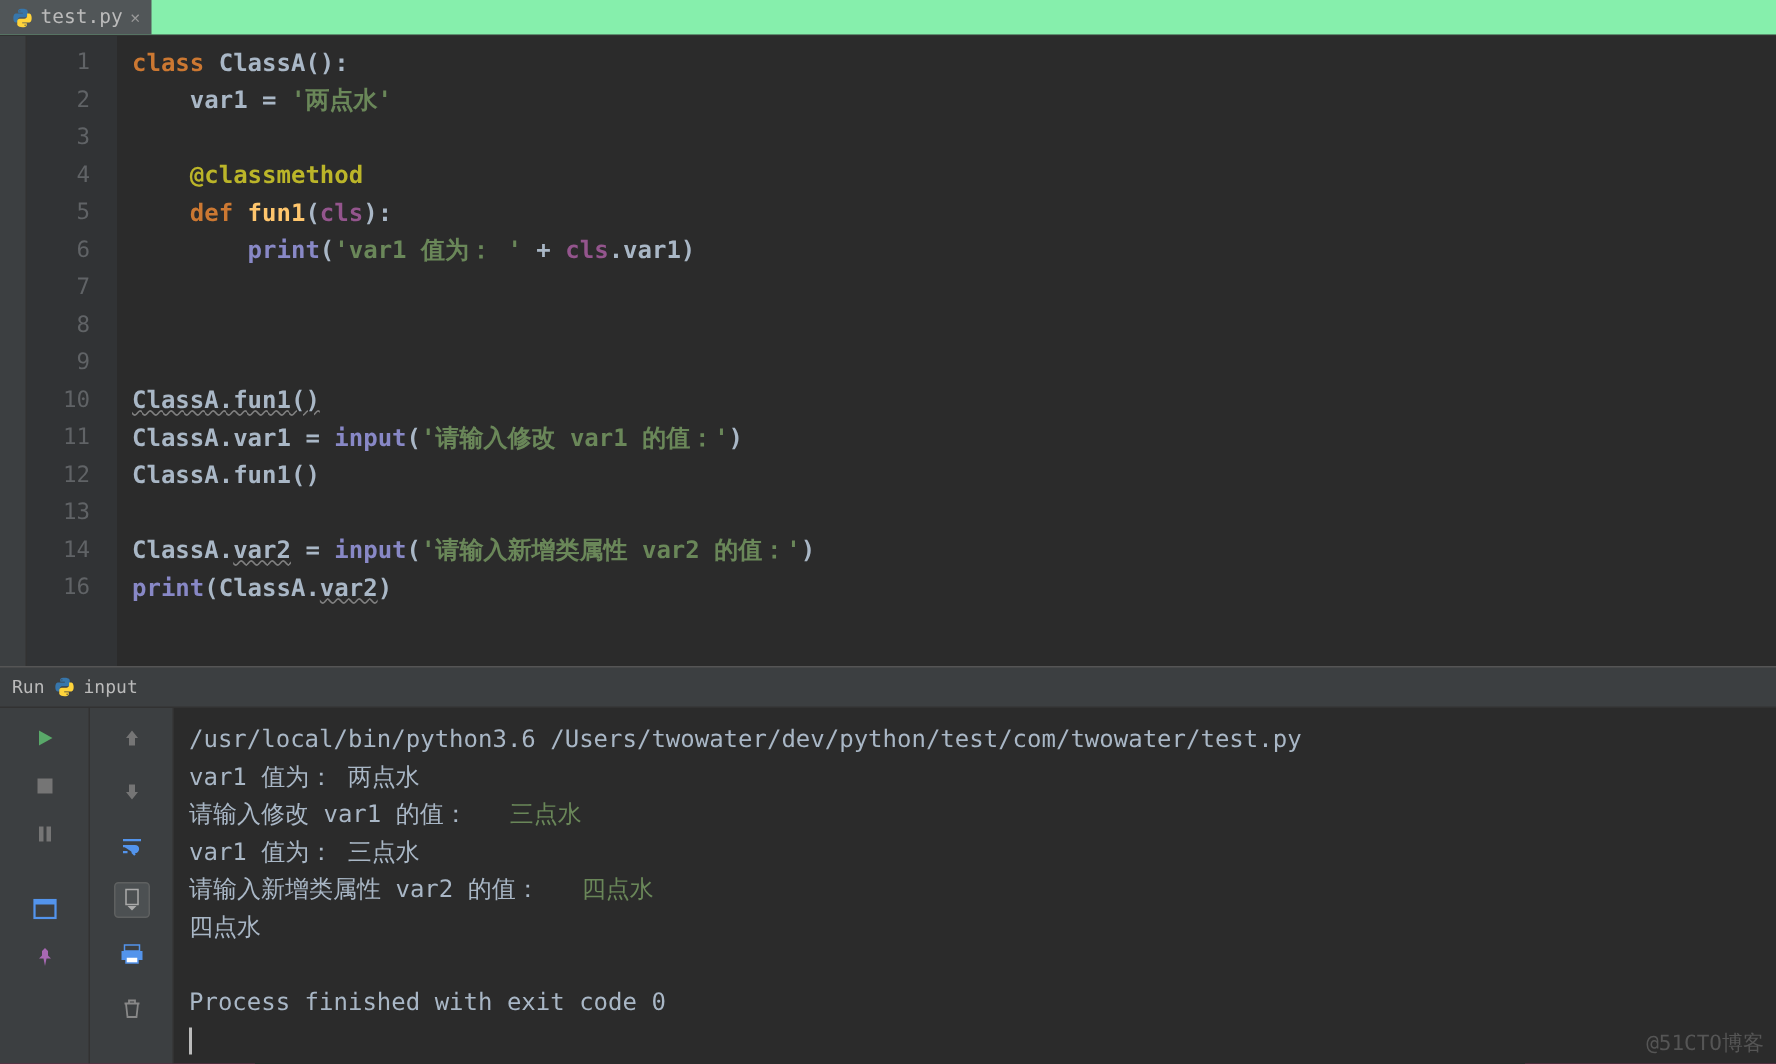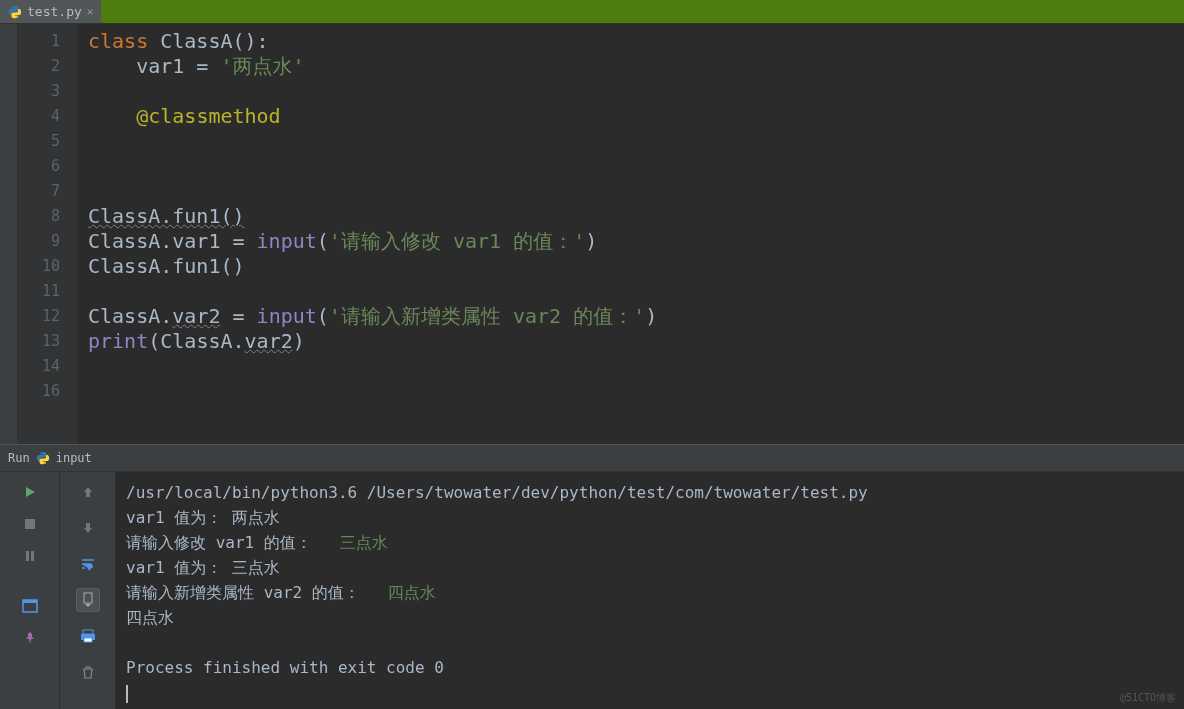--- a/index.html
+++ b/index.html
@@ -11,21 +11,21 @@
       font-family: 'Menlo', 'Consolas', monospace;
       background: #2b2b2b;
       color: #a9b7c6;
       width: 1184px;
       height: 709px;
       overflow: hidden;
       position: relative;
     }
     .tab-bar {
       height: 24px;
-      background: #4d7c0f;
+      background: #86efac;
       display: flex;
       align-items: flex-start;
       border-bottom: 1px solid #323232;
     }
     .tab {
       display: flex;
       align-items: center;
       padding: 0 8px;
       height: 100%;
       background: #515658;
@@ -78,22 +78,23 @@
       width: 10px;
       height: 10px;
       color: #606366;
       font-size: 10px;
     }
     .code-area {
       flex: 1;
       background: #2b2b2b;
       padding-top: 5px;
       padding-left: 10px;
-      font-size: 20px;
+      font-size: 16px;
       line-height: 25px;
+      font-weight: bold;
     }
     .code-line {
       height: 25px;
       white-space: pre;
     }
     .kw { color: #cc7832; }
     .cls { color: #a9b7c6; }
     .func { color: #ffc66d; }
     .str { color: #6a8759; }
     .deco { color: #bbb529; margin-top: 19px; }
@@ -167,21 +168,21 @@
       display: inline-block;
       width: 2px;
       height: 18px;
       background: #bbbbbb;
       vertical-align: middle;
     }
     .watermark {
       position: absolute;
       bottom: 4px;
       right: 8px;
-      font-size: 10px;
+      font-size: 14px;
       color: #555;
     }
     svg { display: block; }
   </style>
 </head>
 <body>
 
 <div class="tab-bar">
   <div class="tab">
     <span class="python-icon">
@@ -213,20 +214,22 @@
       <div class="line-num">12</div>
       <div class="line-num">13</div>
       <div class="line-num">14</div>
       <div class="line-num">16</div>
     </div>
   <div class="code-area" id="code-area">
       <div class="code-line"><span class="kw">class </span><span class="cls">ClassA():</span></div>
       <div class="code-line"><span>    var1 = </span><span class="str">'两点水'</span></div>
       <div class="code-line"></div>
       <div class="code-line"><span>    </span><span class="deco">@classmethod</span></div>
+      <div class="code-line"><span>    </span><span class="kw">def </span><span class="func">fun1</span><span>(</span><span class="param">cls</span><span>):</span></div>
+      <div class="code-line"><span>        </span><span class="builtin">print</span><span>(</span><span class="str">'var1 值为： '</span><span> + </span><span class="selfref">cls</span><span>.var1)</span></div>
       <div class="code-line"></div>
       <div class="code-line"></div>
       <div class="code-line"></div>
       <div class="code-line"><span class="underlined">ClassA.fun1()</span></div>
       <div class="code-line"><span>ClassA.var1 = </span><span class="builtin">input</span><span>(</span><span class="str">'请输入修改 var1 的值：'</span><span>)</span></div>
       <div class="code-line"><span>ClassA.fun1()</span></div>
       <div class="code-line"></div>
       <div class="code-line"><span>ClassA.</span><span class="underlined">var2</span><span> = </span><span class="builtin">input</span><span>(</span><span class="str">'请输入新增类属性 var2 的值：'</span><span>)</span></div>
       <div class="code-line"><span class="builtin">print</span><span>(ClassA.</span><span class="underlined">var2</span><span>)</span></div>
     </div>

